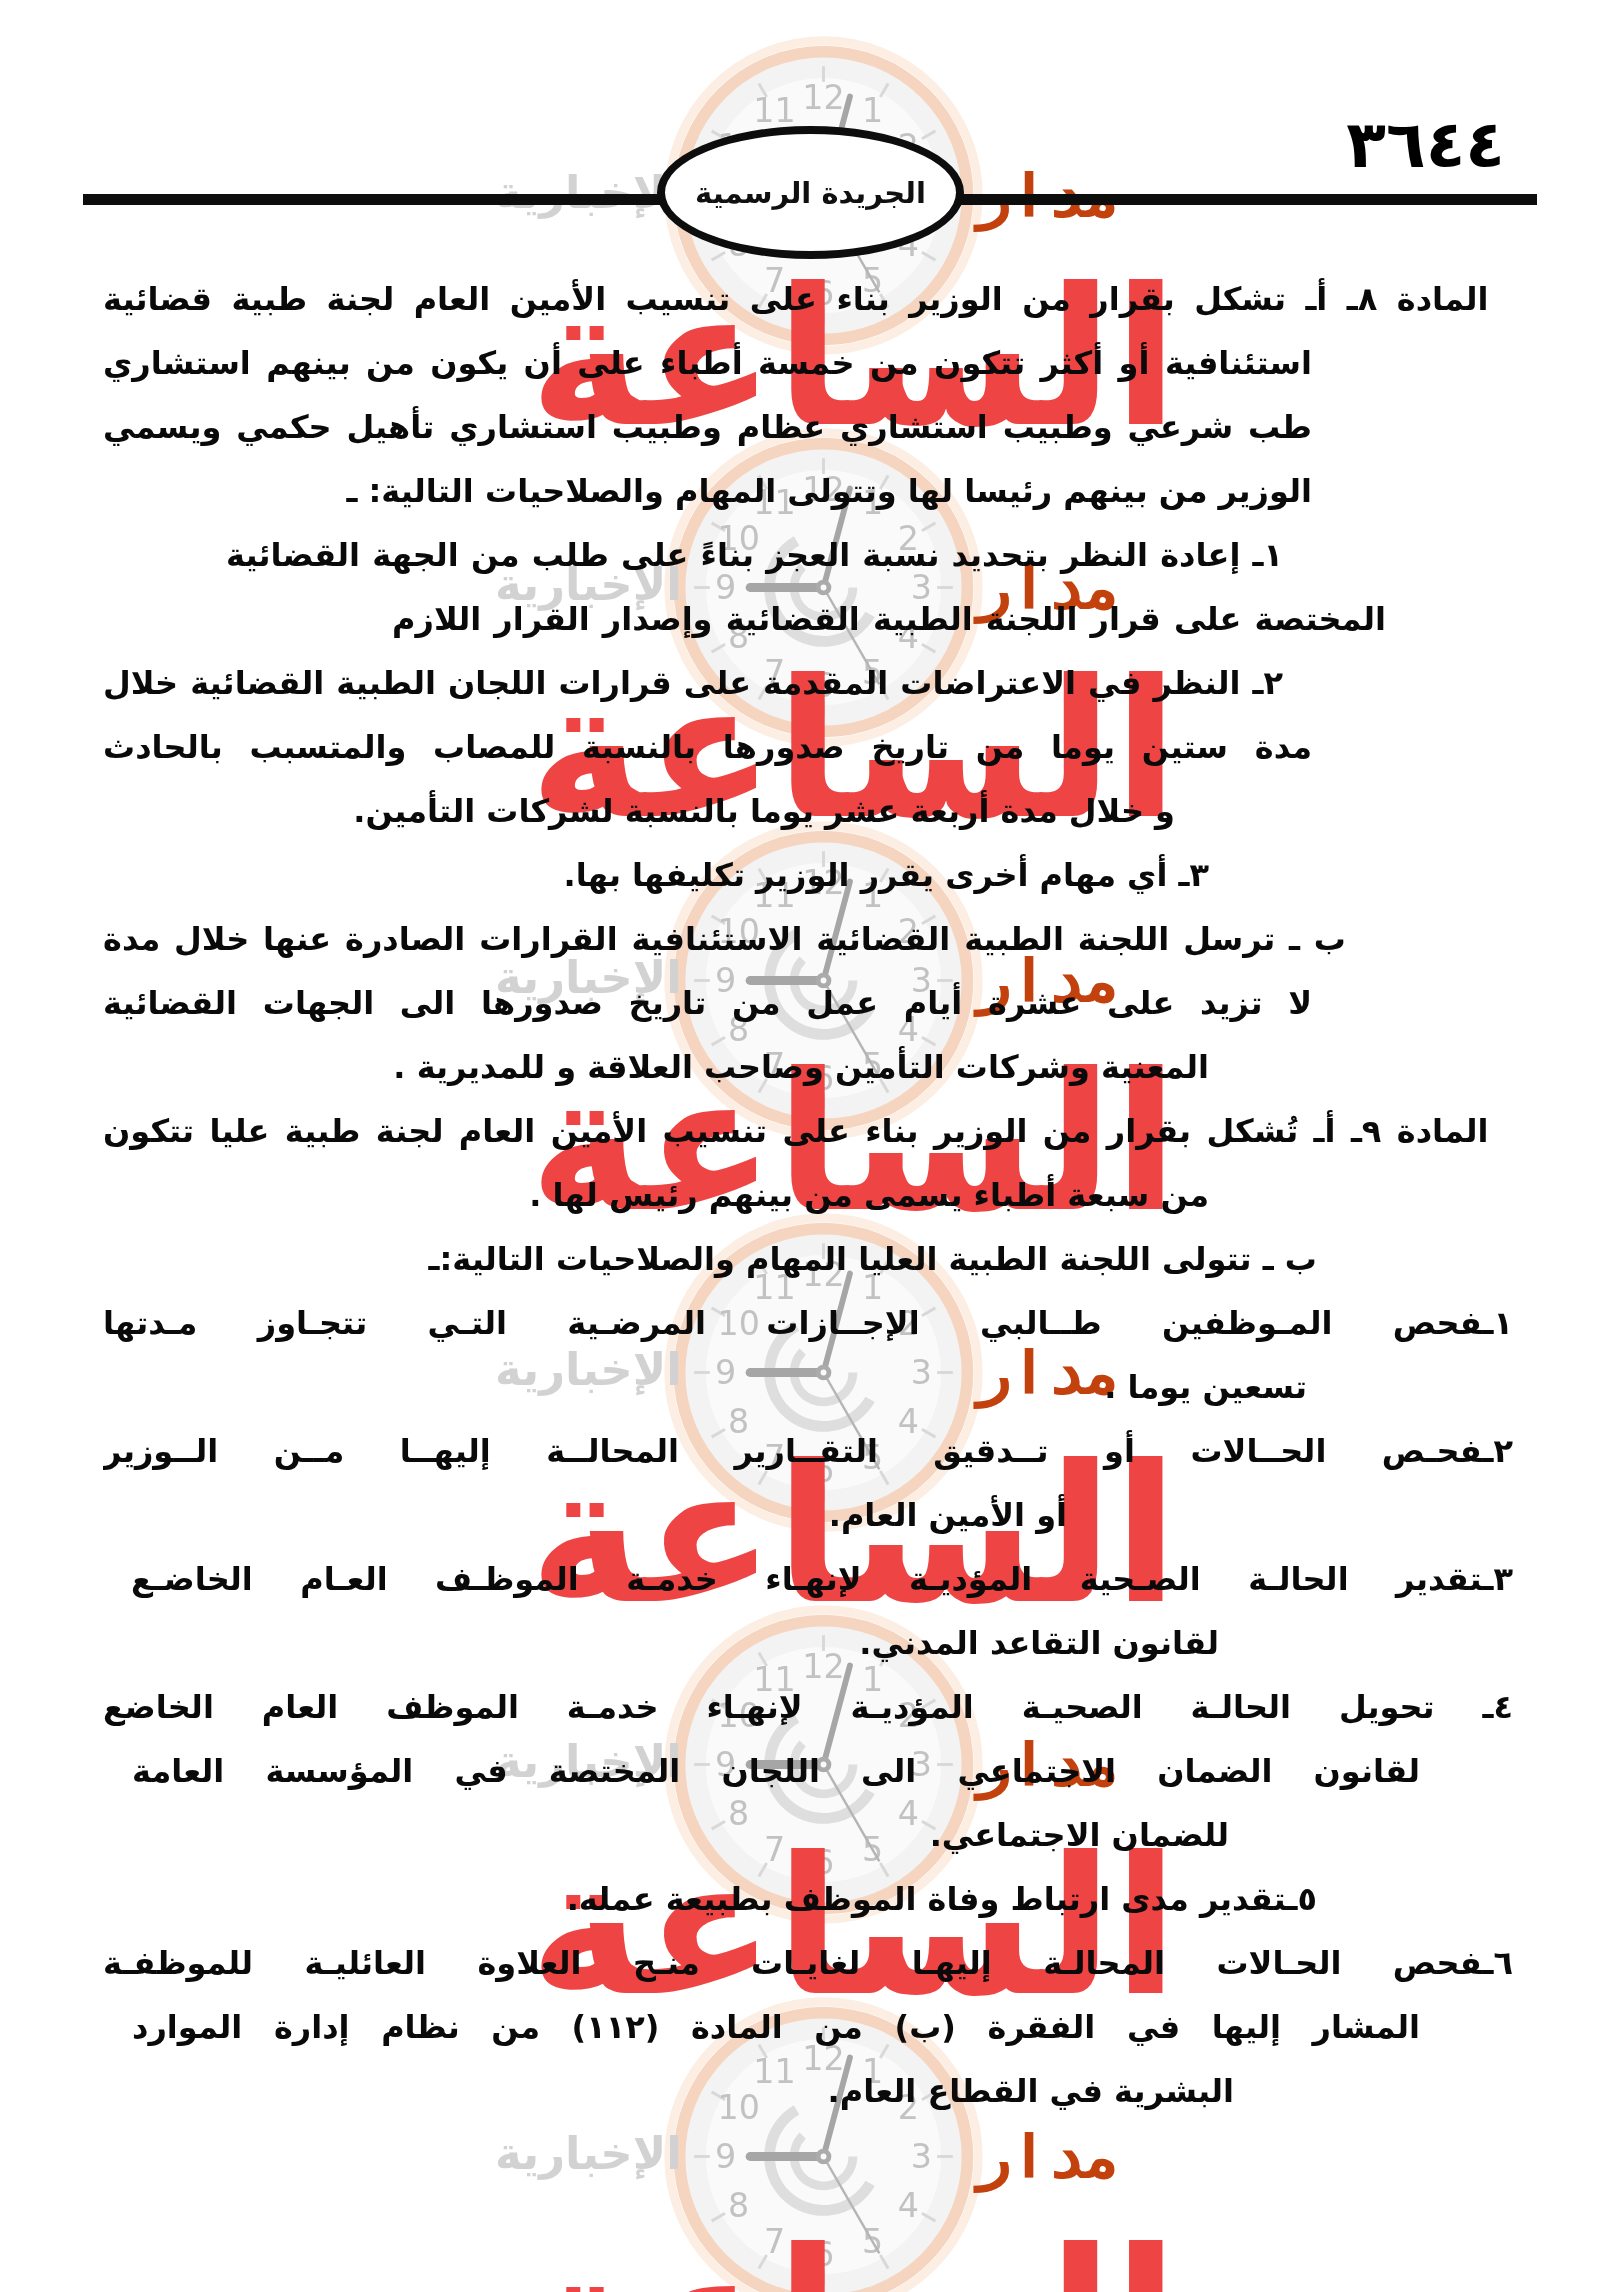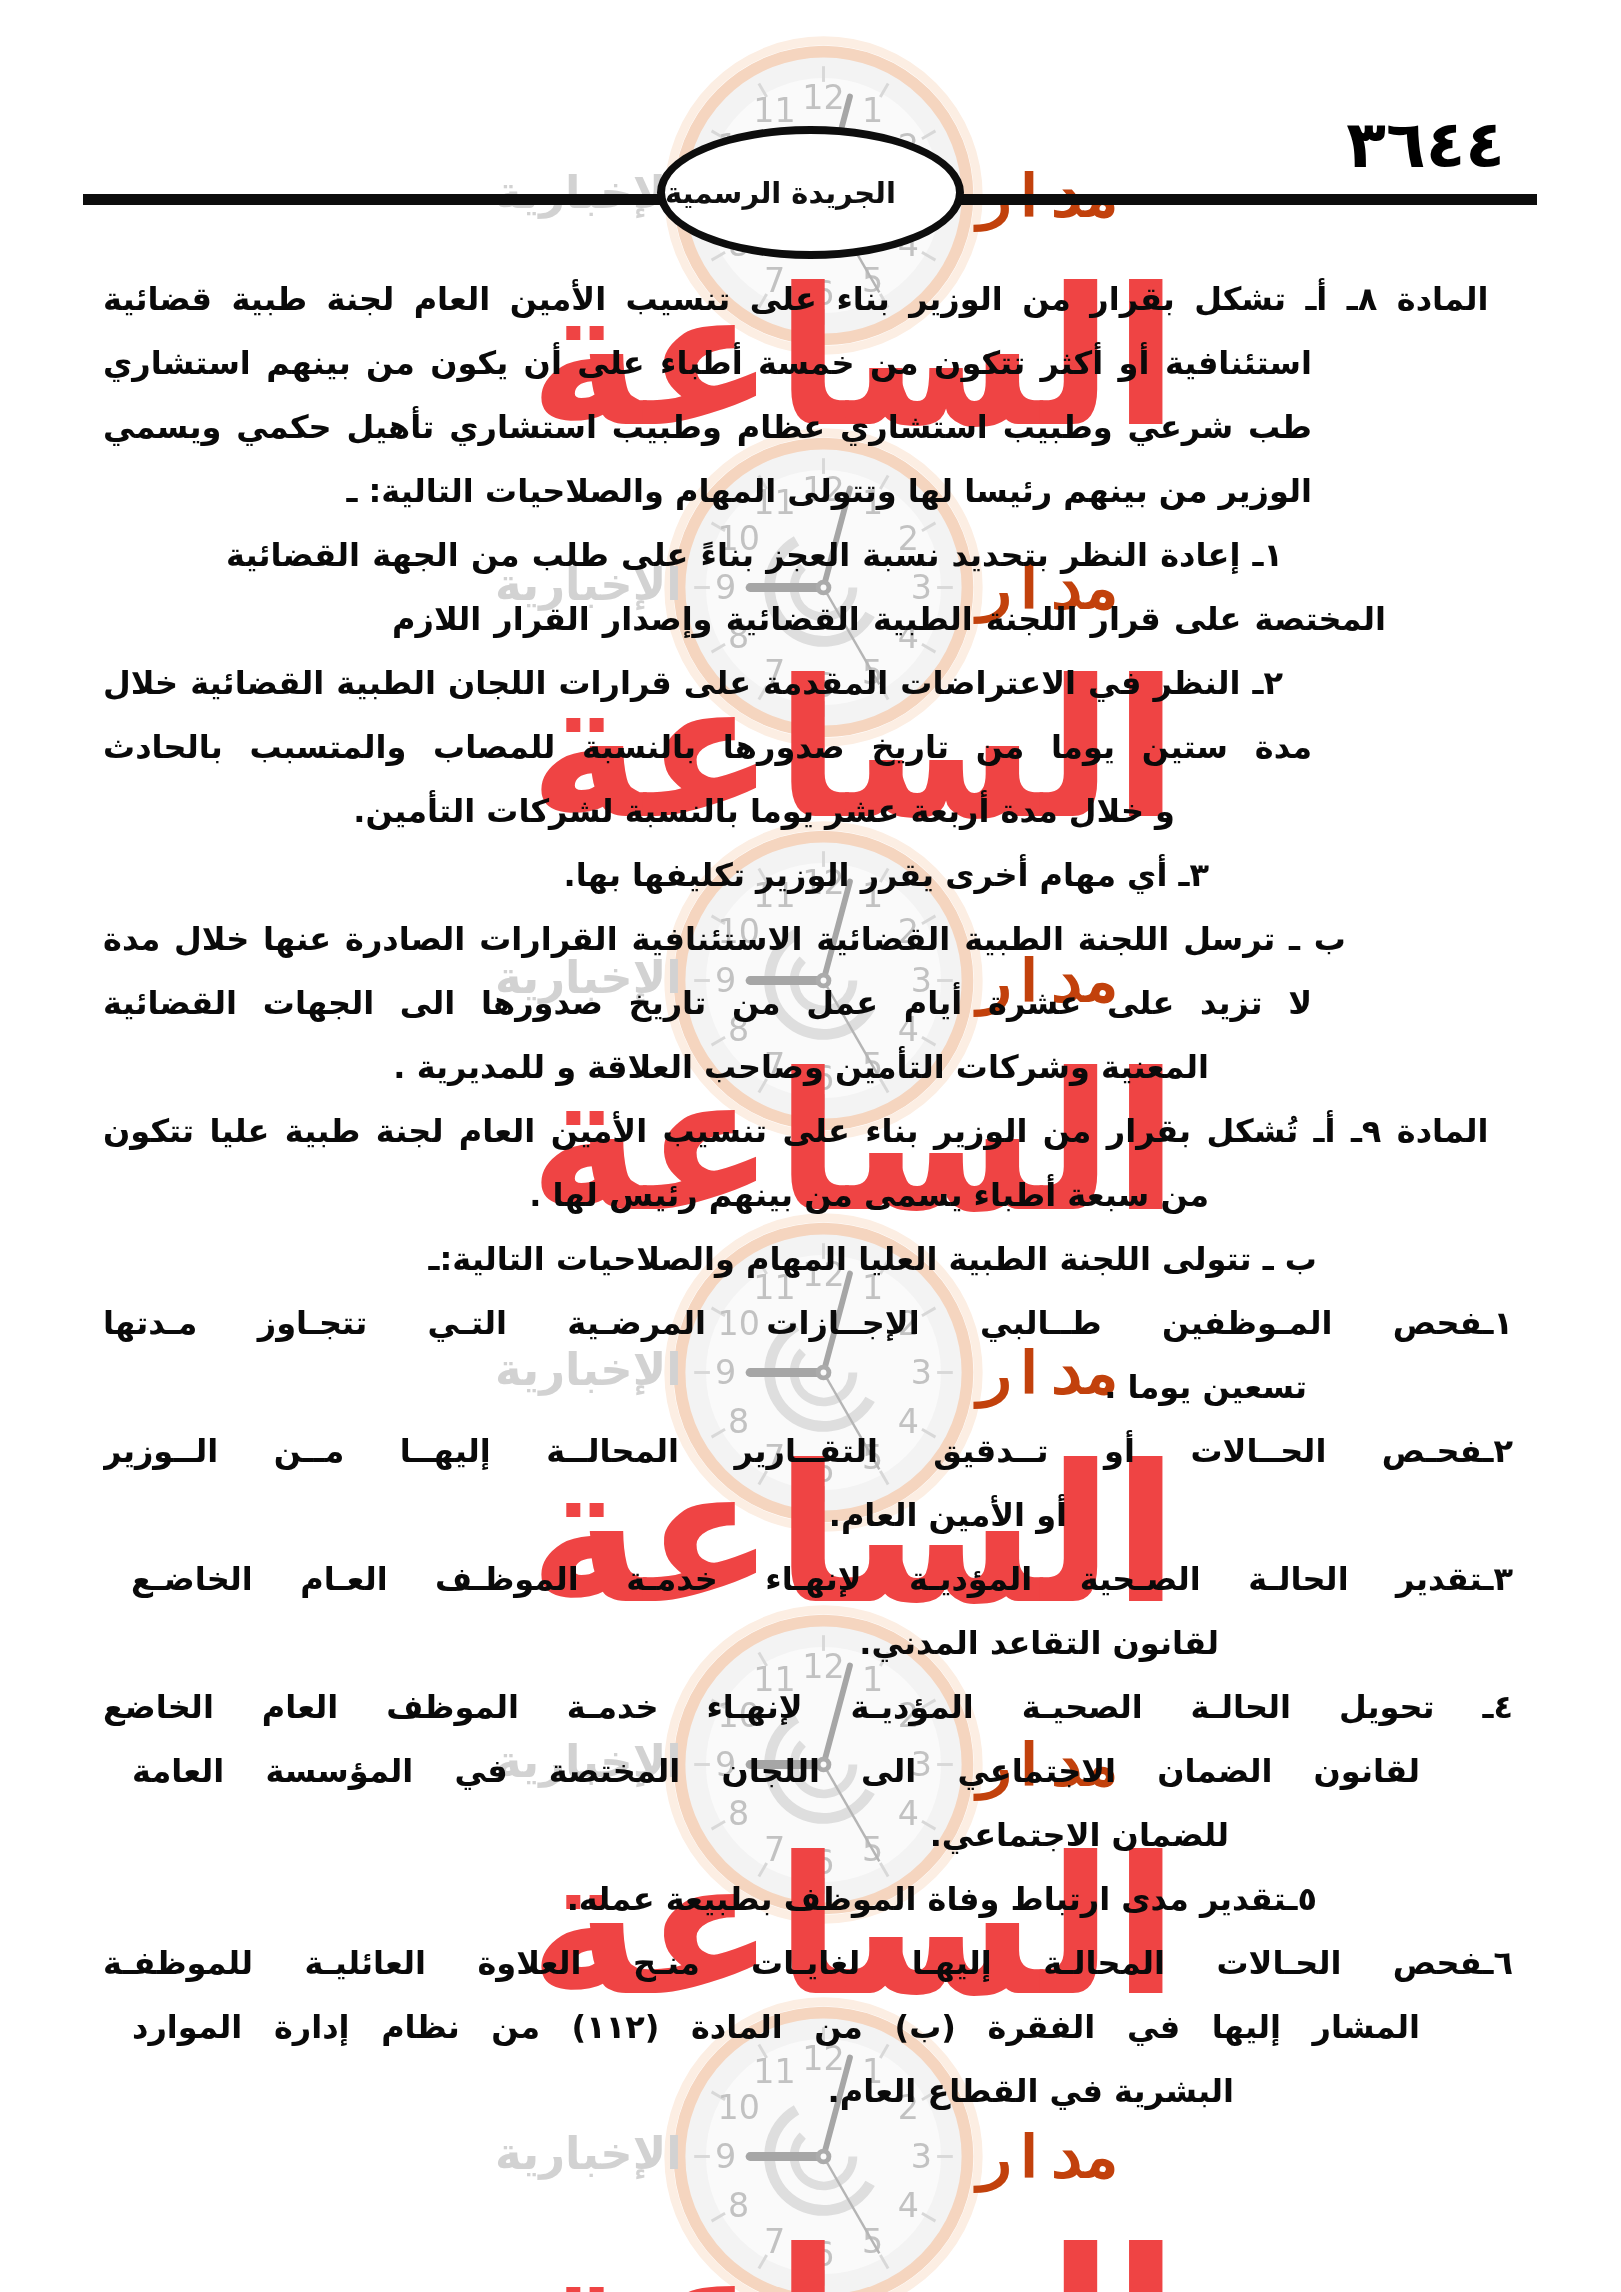--- a/index.html
+++ b/index.html
@@ -16,21 +16,21 @@
   .wm-clock{position:absolute;left:657px;top:0;}
   .wm-text{position:absolute;font-weight:bold;white-space:nowrap;direction:rtl;}
   .wm-akhbar{left:495px;top:137px;font-size:45px;color:#d2d2d2;}
   .wm-madar{left:975px;top:132px;font-size:60px;color:#c2410c;font-family:Liberation Mono, monospace;}
   .wm-alsaa{left:529px;top:218px;font-size:191px;color:#ef4444;letter-spacing:-3.9px;}
   
   .rule{position:absolute;left:83px;top:194px;width:1454px;height:10.8px;background:#0d0d0d;z-index:2;}
   .badge{
     position:absolute;left:657px;top:126px;width:307px;height:133px;
     box-sizing:border-box;background:#ffffff;border:8.8px solid #0d0d0d;border-radius:50%;
-    display:flex;align-items:center;justify-content:flex-start;z-index:3;
+    display:flex;align-items:center;justify-content:center;z-index:3;
   }
   .badge span{font-size:29px;font-weight:bold;color:#101010;direction:rtl;}
   .pagenum{position:absolute;top:112px;right:116px;font-size:65px;font-weight:bold;color:#000;z-index:2;line-height:1;}
   
   #doc{position:absolute;left:103px;right:108px;top:267px;z-index:4;}
   .line{
     font-size:32px;font-weight:bold;color:#0a0a0a;
     line-height:64px;height:64px;
     direction:rtl;text-align:right;white-space:nowrap;
   }

